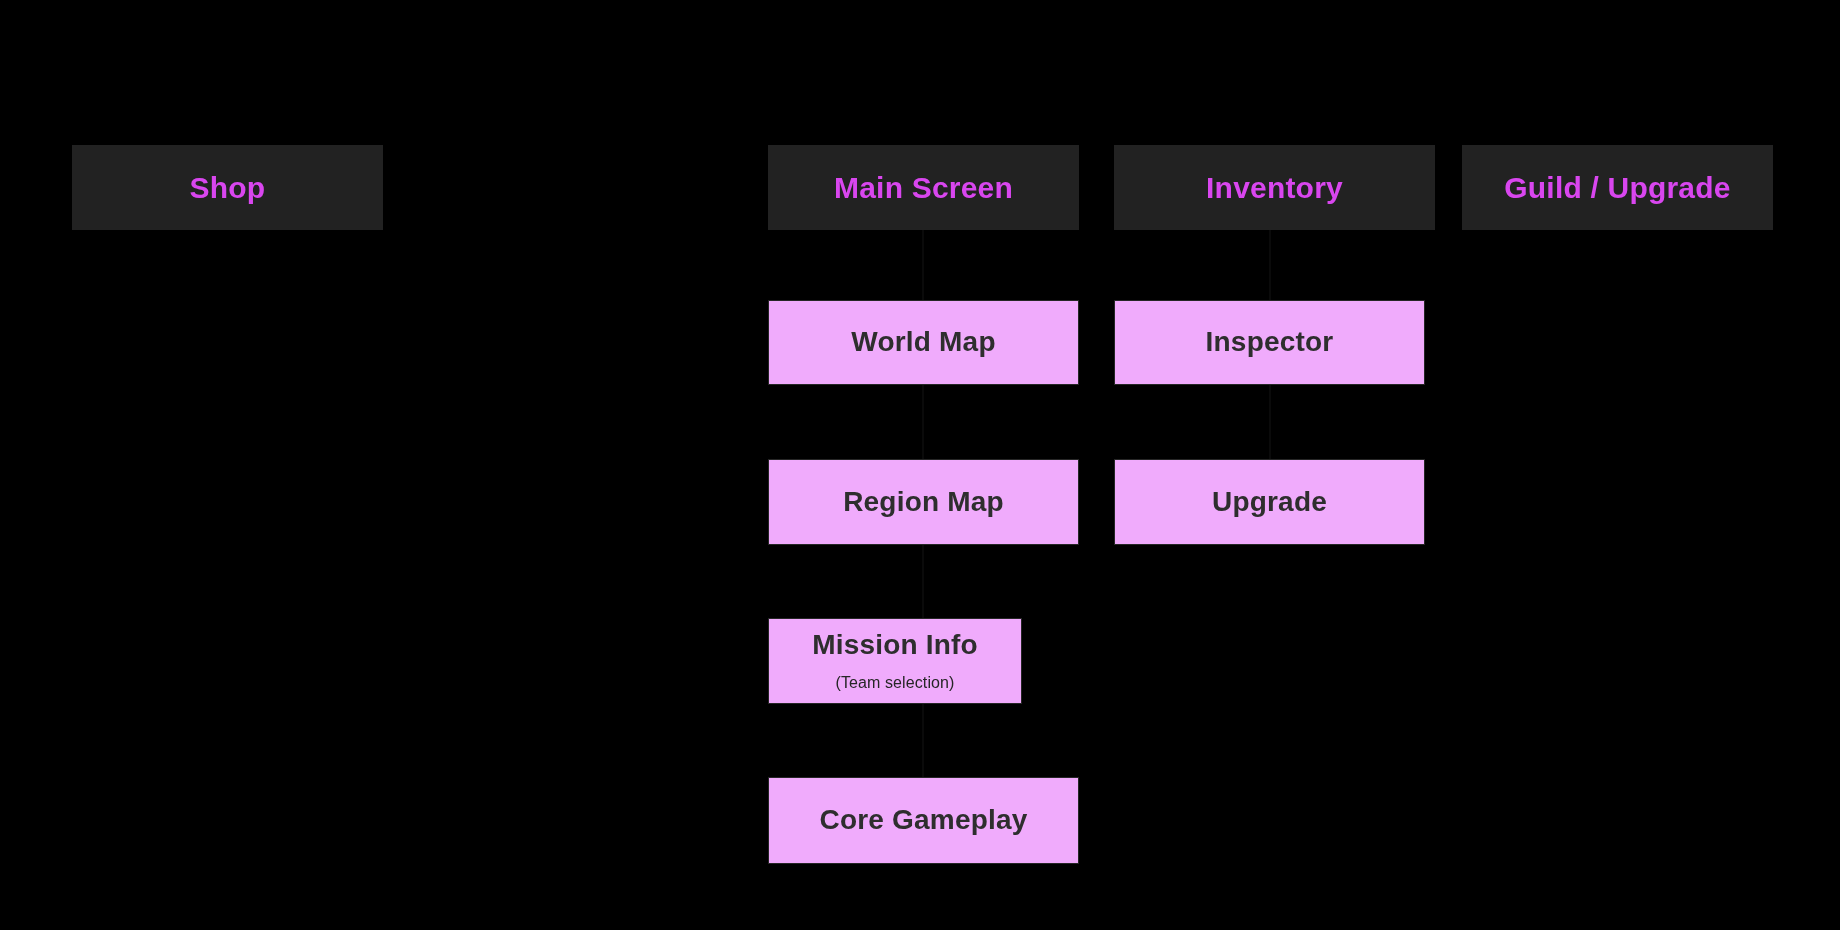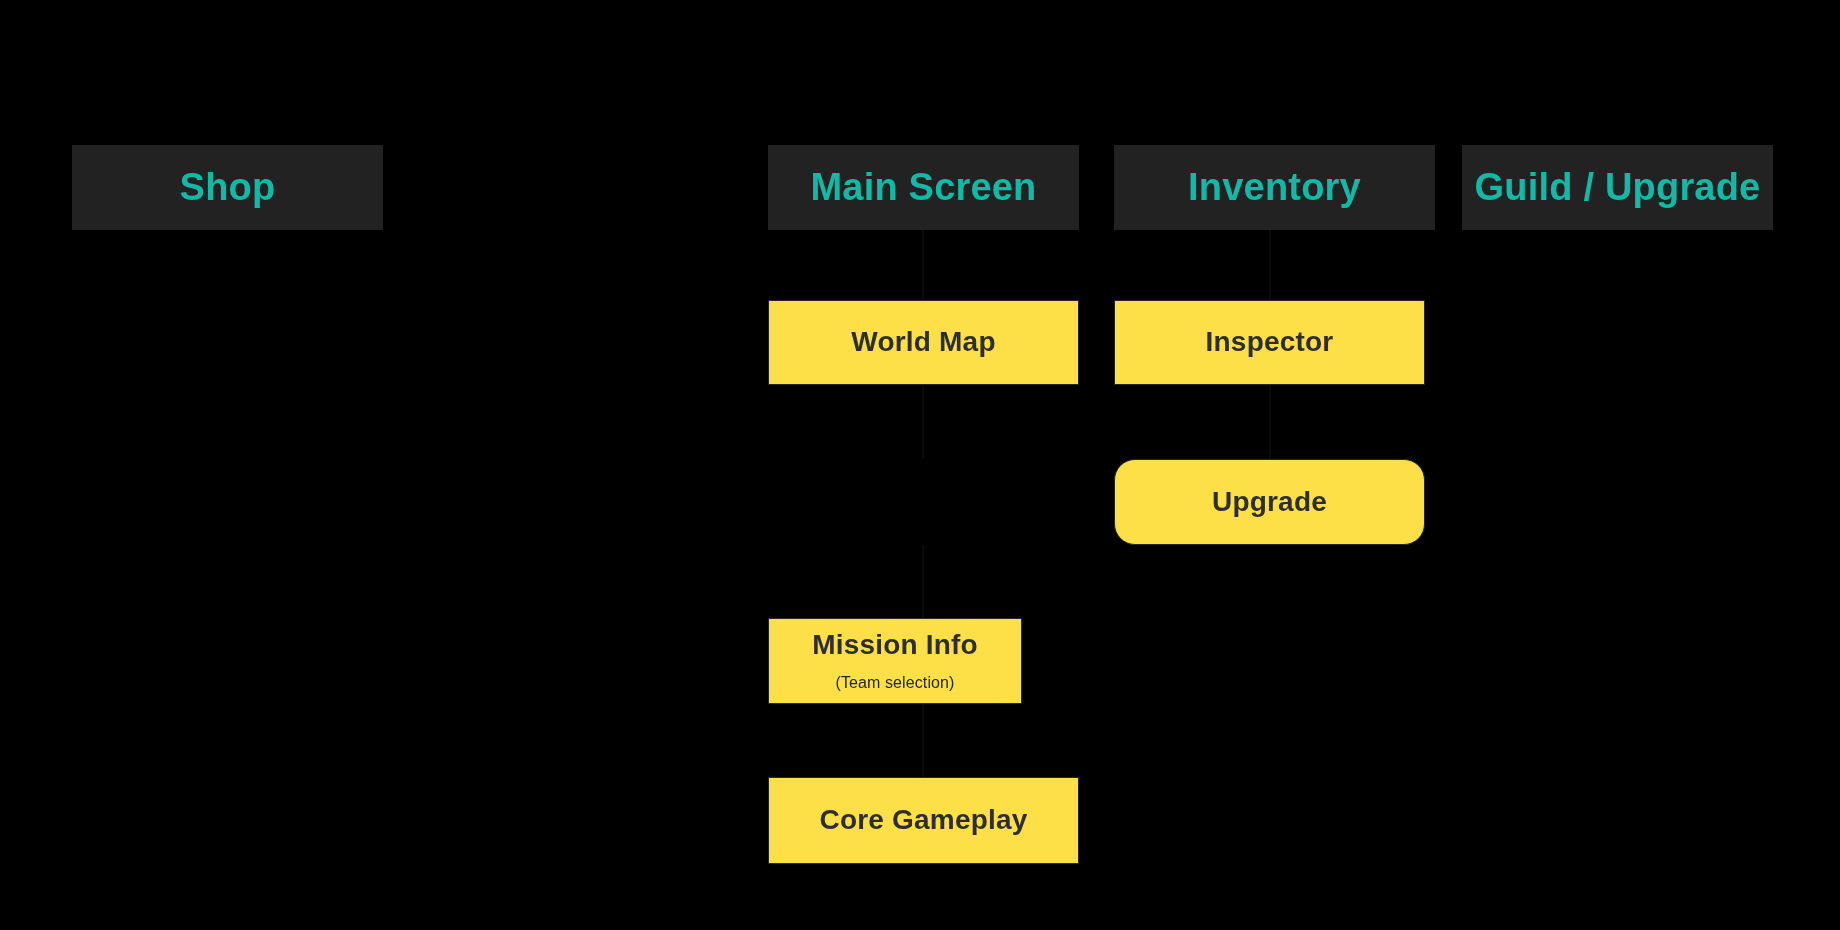--- a/index.html
+++ b/index.html
@@ -40,30 +40,30 @@
     text-align: center;
     user-select: none;
   }
 
   
   .node.primary {
     background: #222222;
     border: 1px solid #222222;
   }
   .node.primary .node-label {
-    color: #14b8a6;
-    font-size: 38px;
+    color: #d946ef;
+    font-size: 30px;
     font-weight: 700;
     letter-spacing: 0.2px;
     line-height: 1.1;
   }
 
   
   .node.secondary {
-    background: #fde047;
+    background: #f0abfc;
     border: 1px solid #262626;
   }
   .node.secondary .node-label {
     color: #2e2e2e;
     font-size: 28px;
     font-weight: 700;
     letter-spacing: 0.2px;
     line-height: 1.1;
   }
   .node.secondary .node-sublabel {
@@ -105,22 +105,25 @@
   </div>
 
   <div class="node secondary" style="left:768px; top:300px; width:311px; height:85px;">
     <span class="node-label">World Map</span>
   </div>
 
   <div class="node secondary" style="left:1114px; top:300px; width:311px; height:85px;">
     <span class="node-label">Inspector</span>
   </div>
 
+  <div class="node secondary" style="left:768px; top:459px; width:311px; height:86px;">
+    <span class="node-label">Region Map</span>
+  </div>
 
-  <div class="node secondary" style="left:1114px; top:459px; width:311px; height:86px;border-radius:21px;">
+  <div class="node secondary" style="left:1114px; top:459px; width:311px; height:86px;">
     <span class="node-label">Upgrade</span>
   </div>
 
   <div class="node secondary" style="left:768px; top:618px; width:254px; height:86px;">
     <span class="node-label">Mission Info</span>
     <span class="node-sublabel">(Team selection)</span>
   </div>
 
   <div class="node secondary" style="left:768px; top:777px; width:311px; height:87px;">
     <span class="node-label">Core Gameplay</span>

